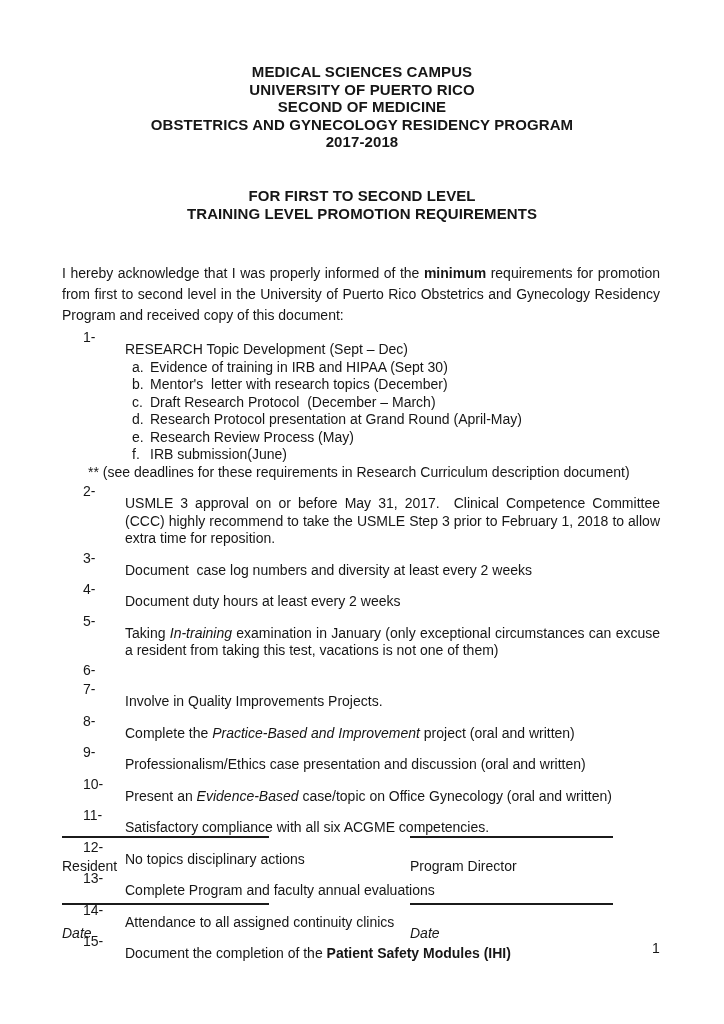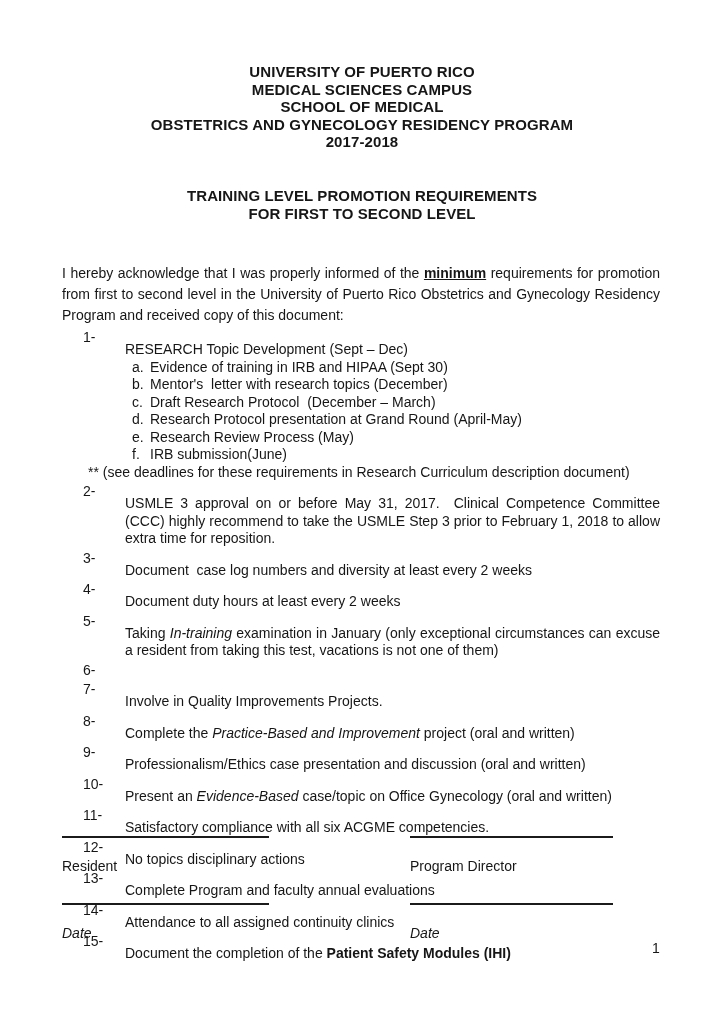--- a/index.html
+++ b/index.html
@@ -23,21 +23,21 @@
     letter-spacing: 0.1px;
   }
   .intro {
     position: absolute; top: 249px; left: 62px; width: 598px;
     font-size: 14px; line-height: 21px; text-align: justify;
   }
   .seg { white-space: pre-wrap; }
   .seg-b  { font-weight: 700; }
   .seg-i  { font-style: italic; }
   .seg-u  { }
-  .seg-bu { font-weight: 700; text-decoration: underline; }
+  .seg-bu { font-weight: 700; }
   .req-list {
     position: absolute; top: 329px; left: 62px; width: 598px;
     font-size: 14px; line-height: 17.5px;
   }
   .req-item { margin-bottom: 2px; }
   .req-row { display: flex; align-items: flex-start; }
   .req-num { flex: 0 0 42px; margin-left: 21px; }
   .req-text { flex: 1; margin-top: 12px; }
   .req-text.justify { text-align: justify; }
   .sub-row { display: flex; align-items: flex-start; }
@@ -58,30 +58,30 @@
     position: absolute; top: 940px; left: 652px;
     font-size: 14px;
   }
 </style>
 </head>
 <body>
 
 <div class="page">
 
   <div class="doc-header">
+    <div>MEDICAL SCIENCES CAMPUS</div>
     <div>UNIVERSITY OF PUERTO RICO</div>
-    <div>MEDICAL SCIENCES CAMPUS</div>
-    <div>SCHOOL OF MEDICAL</div>
+    <div>SECOND OF MEDICINE</div>
     <div>OBSTETRICS AND GYNECOLOGY RESIDENCY PROGRAM</div>
     <div>2017-2018</div>
   </div>
 
   <div class="doc-title">
+    <div>FOR FIRST TO SECOND LEVEL</div>
     <div>TRAINING LEVEL PROMOTION REQUIREMENTS</div>
-    <div>FOR FIRST TO SECOND LEVEL</div>
   </div>
 
   <p class="intro"><span class="seg">I hereby acknowledge that I was properly informed of the </span><span class="seg seg-bu">minimum</span><span class="seg"> requirements for promotion from first to second level in the University of Puerto Rico Obstetrics and Gynecology Residency Program and received copy of this document:</span></p>
 
   <div class="req-list">
       <div class="req-item">
         <div class="req-row">
           <span class="req-num">1-</span>
           <div class="req-text"><span class="seg">RESEARCH Topic Development (Sept – Dec)</span></div>
         </div>

